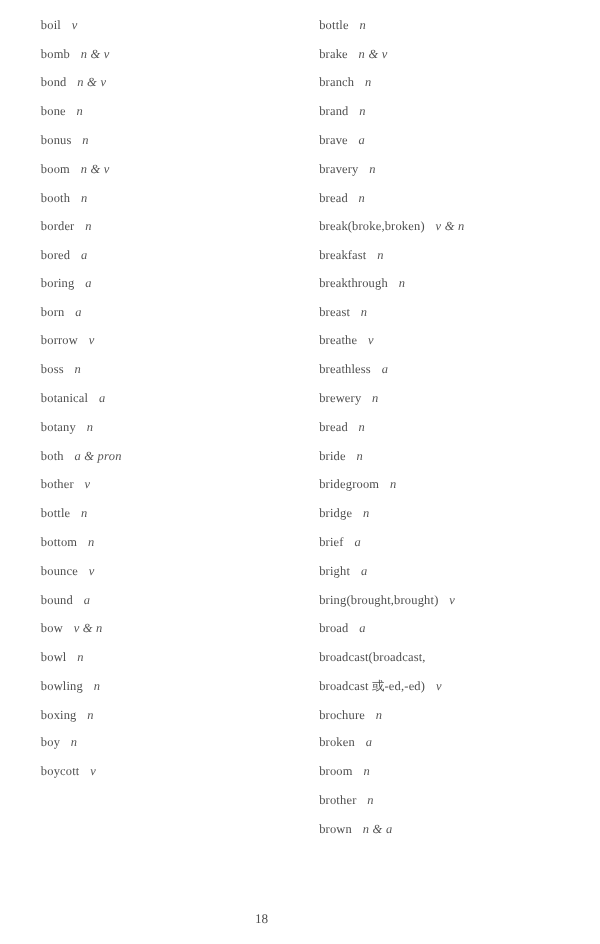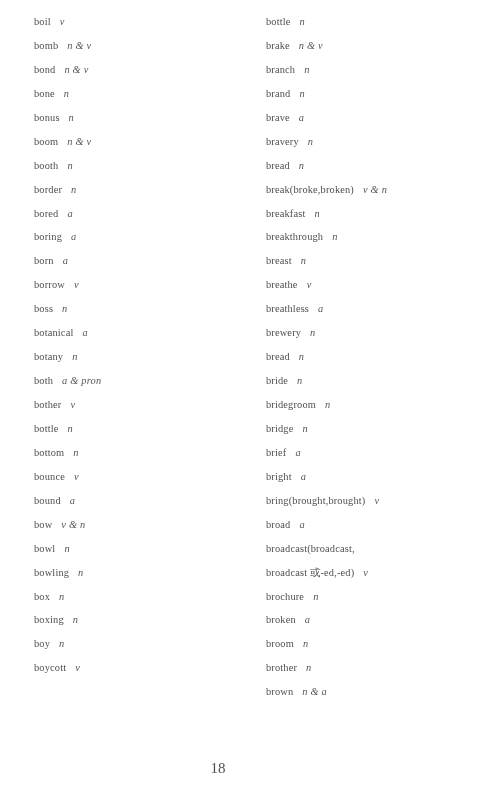--- a/index.html
+++ b/index.html
@@ -61,21 +61,21 @@
     margin-left: 9px;
     letter-spacing: 0.2px;
   }
 
   .page-number {
     position: absolute;
     left: 0;
     top: 760px;
     width: 436px;
     text-align: center;
-    font-size: 15px;
+    font-size: 11px;
     color: #4f4f4f;
     font-family: "Liberation Serif", "DejaVu Serif", serif;
   }
 </style>
 </head>
 <body>
 
 <div id="page">
 
   <div class="columns">
@@ -98,21 +98,20 @@
         <div class="entry"><span class="word">botany</span><span class="pos">n</span></div>
         <div class="entry"><span class="word">both</span><span class="pos">a &amp; pron</span></div>
         <div class="entry"><span class="word">bother</span><span class="pos">v</span></div>
         <div class="entry"><span class="word">bottle</span><span class="pos">n</span></div>
         <div class="entry"><span class="word">bottom</span><span class="pos">n</span></div>
         <div class="entry"><span class="word">bounce</span><span class="pos">v</span></div>
         <div class="entry"><span class="word">bound</span><span class="pos">a</span></div>
         <div class="entry"><span class="word">bow</span><span class="pos">v &amp; n</span></div>
         <div class="entry"><span class="word">bowl</span><span class="pos">n</span></div>
         <div class="entry"><span class="word">bowling</span><span class="pos">n</span></div>
-        <div class="entry"><span class="word">box</span><span class="pos">n</span></div>
         <div class="entry"><span class="word">boxing</span><span class="pos">n</span></div>
         <div class="entry"><span class="word">boy</span><span class="pos">n</span></div>
         <div class="entry"><span class="word">boycott</span><span class="pos">v</span></div>
       </div>
     <div class="column right">
         <div class="entry"><span class="word">bottle</span><span class="pos">n</span></div>
         <div class="entry"><span class="word">brake</span><span class="pos">n &amp; v</span></div>
         <div class="entry"><span class="word">branch</span><span class="pos">n</span></div>
         <div class="entry"><span class="word">brand</span><span class="pos">n</span></div>
         <div class="entry"><span class="word">brave</span><span class="pos">a</span></div>

